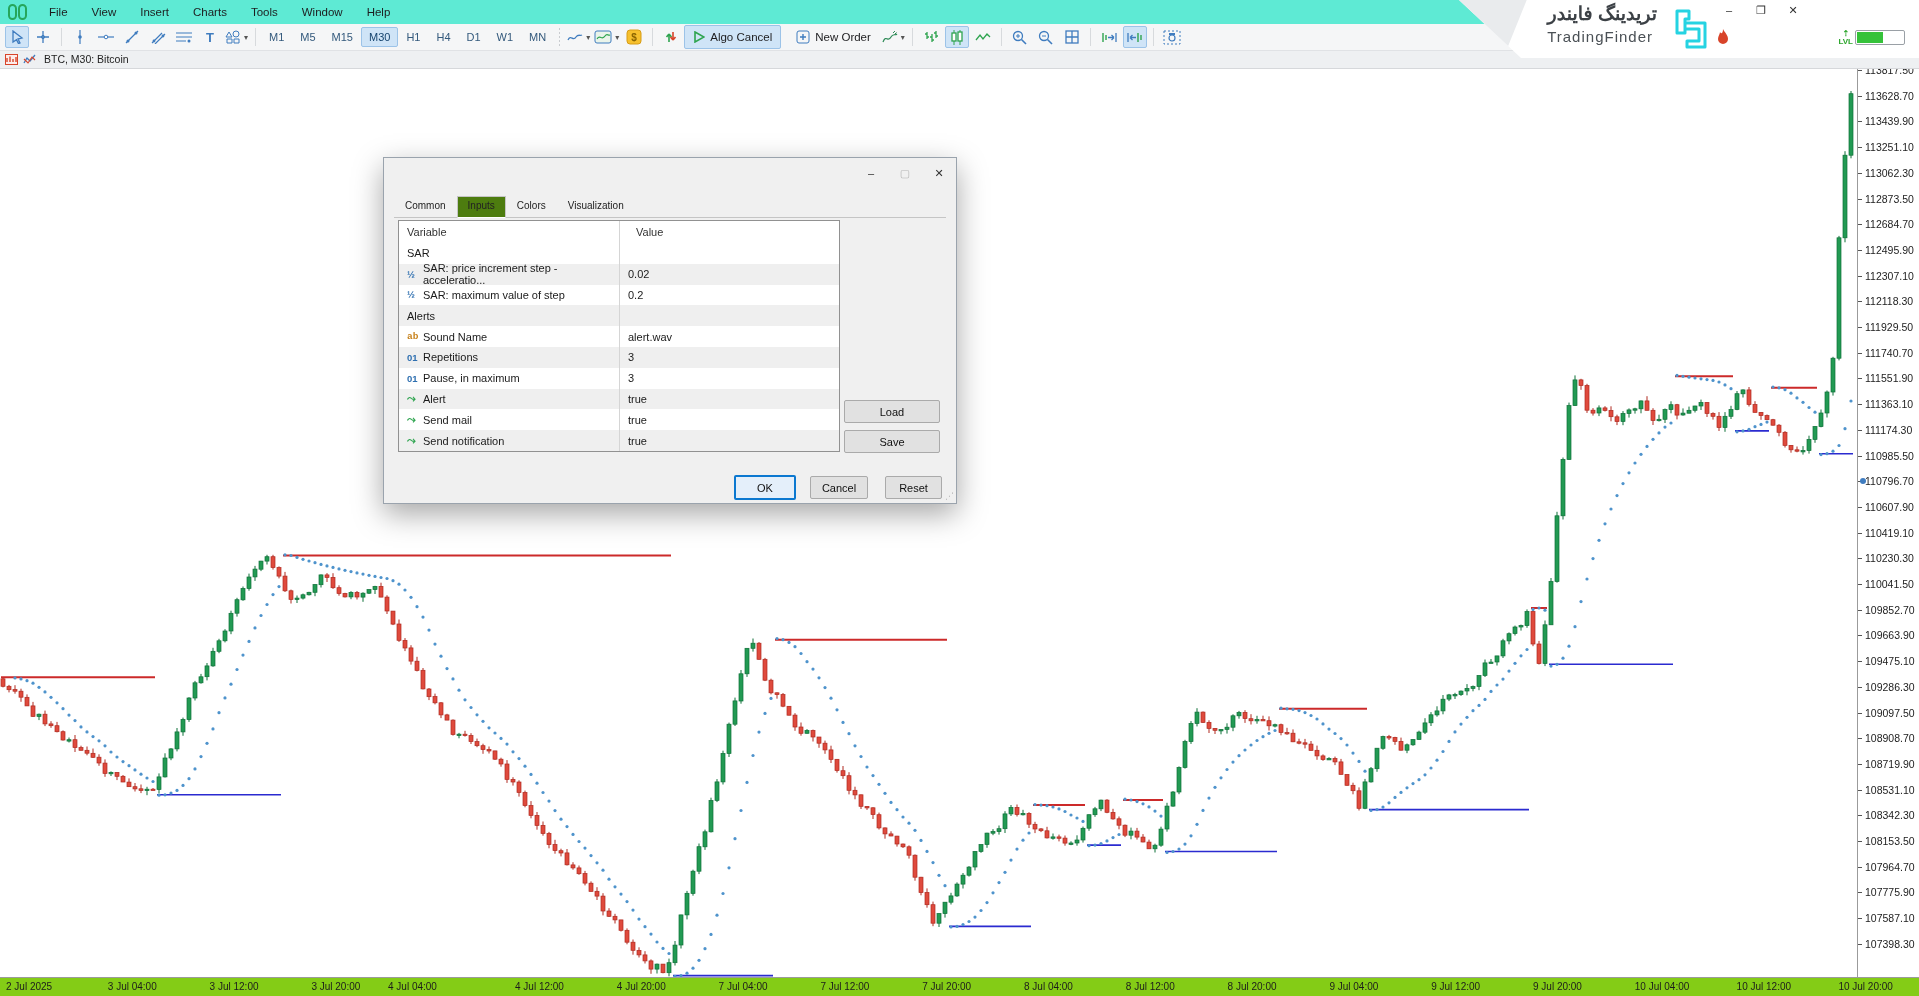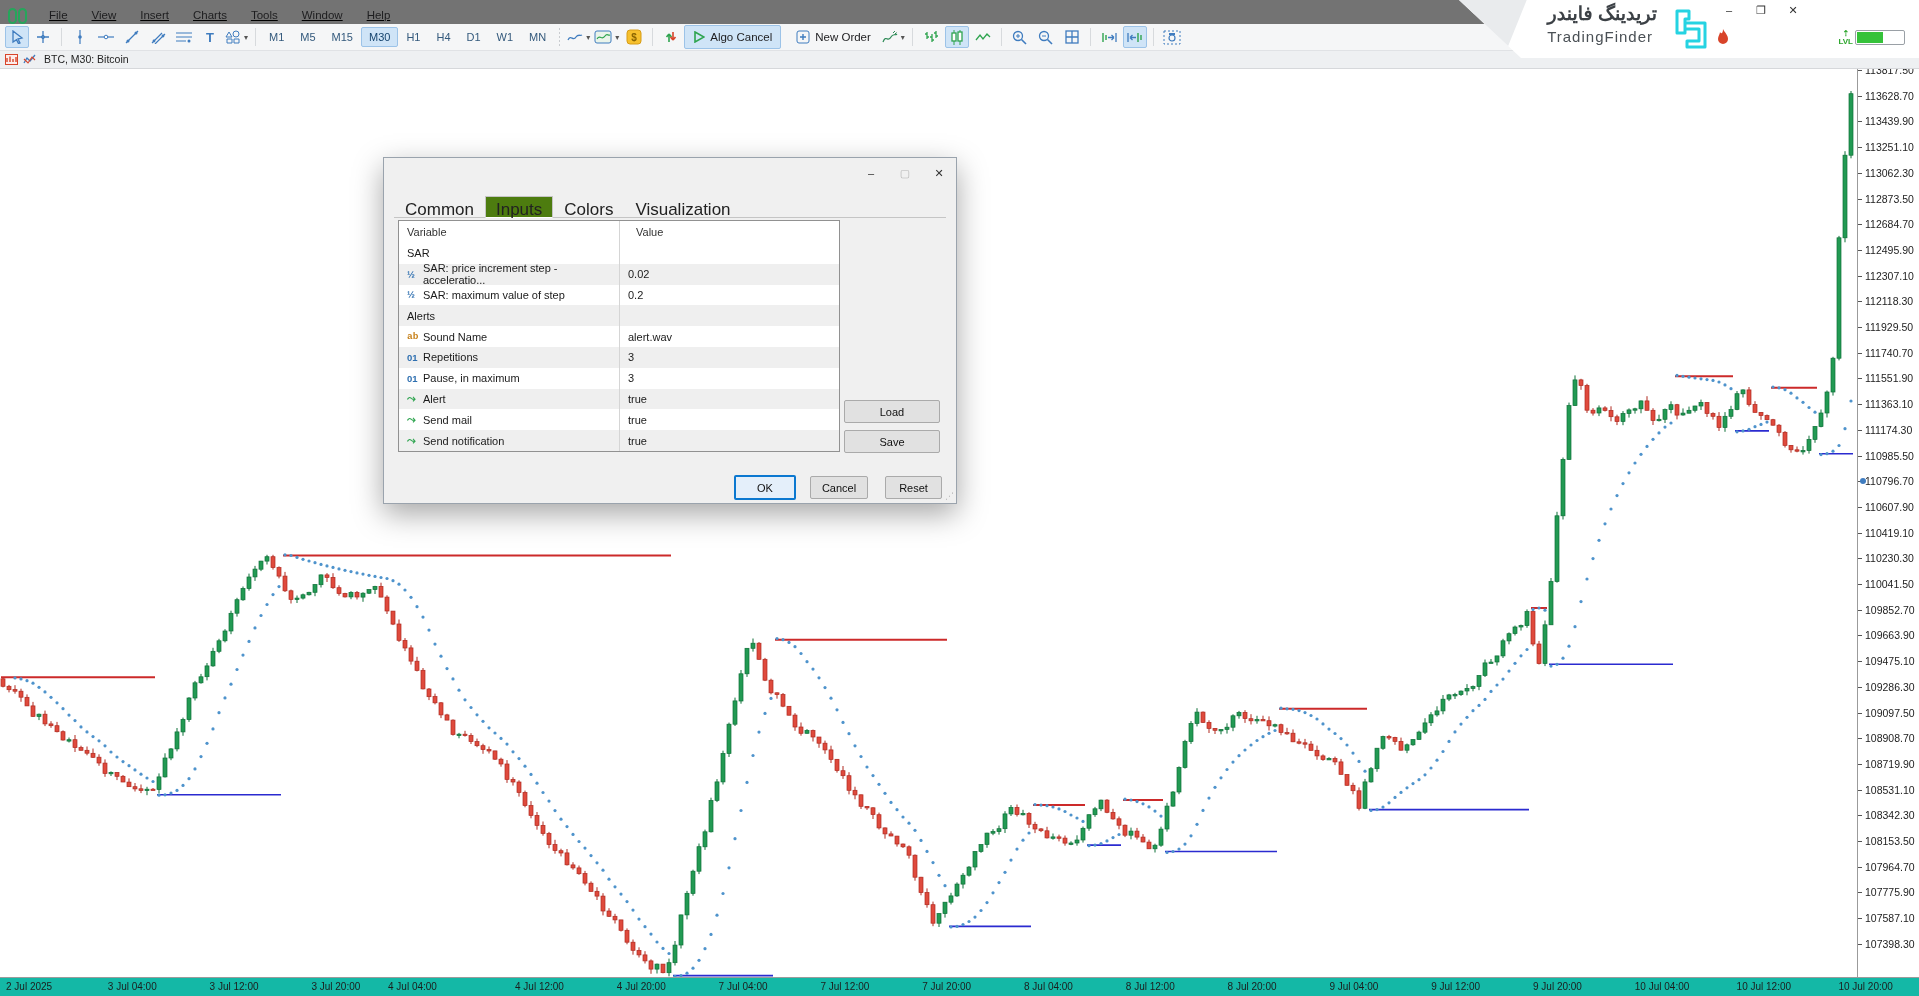--- a/index.html
+++ b/index.html
@@ -1,18 +1,18 @@
 <!DOCTYPE html>
 <html><head>
 <meta charset="utf-8">
 <style>
   html,body{margin:0;padding:0;background:#fff;font-family:"Liberation Sans",sans-serif;overflow:hidden;}
   #root{position:relative;width:1919px;height:996px;background:#fff;}
   
-  .menubar{position:absolute;left:0;top:0;width:100%;height:24px;background:#737373;display:flex;align-items:flex-end;gap:2px;border-bottom:1px solid #e3e5e8;z-index:3;text-decoration:underline;}
+  .menubar{position:absolute;left:0;top:0;width:100%;height:24px;background:#5eead4;display:flex;align-items:center;gap:2px;border-bottom:1px solid #e3e5e8;z-index:3;}
   .mt5logo{width:22px;height:16px;margin:0 6px 0 8px;display:inline-flex;align-items:center;}
   .menu-item{font-size:11.5px;color:#1d1d1f;padding:3px 11px;cursor:default;}
   
   .toolbar{position:absolute;left:0;top:24px;width:100%;height:26px;background:#f5f6f7;display:flex;align-items:center;padding-left:4px;z-index:3;border-bottom:1px solid #e0e2e5;}
   .tbtn{display:inline-flex;align-items:center;justify-content:center;min-width:22px;height:20px;margin:0 1px;border:1px solid transparent;border-radius:2px;color:#3f7cbf;font-size:12px;}
   .tbtn.on{background:#cfe4f7;border-color:#9cc3e8;}
   .tbtn svg{display:block;}
   .vsep{width:1px;height:18px;background:#d7dadd;margin:0 5px;}
   .vsep.dot{background:repeating-linear-gradient(#c9ccd0 0 2px,transparent 2px 4px);}
   .tf{font-size:11px;color:#33597c;padding:3px 7px;border-radius:2px;border:1px solid transparent;}
@@ -24,21 +24,21 @@
   
   .tabstrip{position:absolute;left:0;top:50px;width:100%;height:18px;background:#eef0f2;border-bottom:1px solid #d6d8db;display:flex;align-items:center;z-index:2;}
   .tabstrip .ticon{margin-left:5px;display:inline-flex;}
   .tabstrip .tname{font-size:10.5px;color:#222;margin-left:8px;}
   
   .chart-area{position:absolute;left:0;top:68px;width:1857px;height:909px;background:#fff;}
   .price-axis{position:absolute;left:1857px;top:68px;width:62px;height:909px;background:#fff;border-left:1px solid #9b9b9b;z-index:1;}
   .plabel{position:absolute;left:7px;font-size:10.5px;color:#1c1c1c;white-space:nowrap;}
   .ptick{position:absolute;left:0;width:4px;height:1px;background:#555;}
   .pmarker{position:absolute;left:2px;width:6px;height:6px;border-radius:50%;background:#3f7cbf;}
-  .time-axis{position:absolute;left:0;top:977px;width:1919px;height:19px;background:#14b8a6;border-top:1px solid #9b9b9b;}
+  .time-axis{position:absolute;left:0;top:977px;width:1919px;height:19px;background:#84cc16;border-top:1px solid #9b9b9b;}
   .tmlabel{position:absolute;top:3px;font-size:10px;color:#1c1c1c;white-space:nowrap;}
   
   .brand-panel{position:absolute;right:0;top:0;width:460px;height:58px;background:#fff;z-index:6;clip-path:polygon(0 0,100% 0,100% 100%,62px 100%);}
   .brand-panel::before{content:"";position:absolute;left:-14px;top:0;width:70px;height:100%;background:#e9ebed;transform:skewX(-22deg);}
   .brand-fa{position:absolute;right:262px;top:2px;font-size:19px;font-weight:bold;color:#3c4146;direction:rtl;}
   .brand-en{position:absolute;right:266px;top:28px;font-size:15px;letter-spacing:1px;color:#4a5055;}
   .tf-logo{position:absolute;right:206px;top:7px;}
   .win-controls{position:absolute;right:118px;top:4px;display:flex;gap:16px;}
   .win-btn{font-size:11px;color:#333;width:16px;text-align:center;}
   .flame{position:absolute;right:188px;top:28px;}
@@ -46,21 +46,21 @@
   .battery{position:absolute;right:14px;top:30px;width:48px;height:13px;border:1px solid #9aa0a6;border-radius:2px;background:#fff;}
   .battery .fill{position:absolute;left:1px;top:1px;bottom:1px;width:55%;background:#35c23a;}
   
   .dialog{position:absolute;left:383px;top:157px;width:572px;height:345px;background:#f0f0f0;border:1px solid #9aa3ad;box-shadow:0 10px 28px rgba(0,0,0,.35);z-index:10;}
   .dlg-title{position:absolute;left:0;top:0;right:0;height:30px;background:#fff;display:flex;align-items:center;}
   .dlg-title .ttl{font-size:12px;color:#111;margin-left:16px;}
   .dlg-ctrl{position:absolute;top:0;right:0;height:30px;display:flex;}
   .dlg-ctrl span{width:34px;text-align:center;line-height:30px;font-size:11px;color:#333;}
   .dlg-ctrl .dis{color:#b5b5b5;}
   .dlg-tabs{position:absolute;left:10px;top:38px;right:10px;height:21px;display:flex;border-bottom:1px solid #c5c5c5;}
-  .dtab{font-size:17px;color:#222;padding:3px 10px 2px;border:1px solid transparent;border-bottom:none;}
+  .dtab{font-size:10px;color:#222;padding:3px 10px 2px;border:1px solid transparent;border-bottom:none;}
   .dtab.on{background:#4d7c0f;border-color:#c5c5c5;margin-bottom:-1px;border-bottom:1px solid #fff;}
   .ptable{position:absolute;left:14px;top:62px;width:440px;height:230px;background:#fff;border:1px solid #919191;}
   .colsep{position:absolute;left:220px;top:0;bottom:0;width:1px;background:#d5d5d5;}
   .phead{display:flex;height:22px;align-items:center;font-size:11px;color:#333;}
   .phead .c1{width:220px;padding-left:8px;}
   .phead .c2{padding-left:9px;}
   .prow{display:flex;height:20.8px;align-items:center;font-size:11px;color:#1a1a1a;}
   .prow.alt{background:#efefef;}
   .prow .c1{width:220px;display:flex;align-items:center;padding-left:8px;box-sizing:border-box;}
   .prow .c2{padding-left:9px;}

